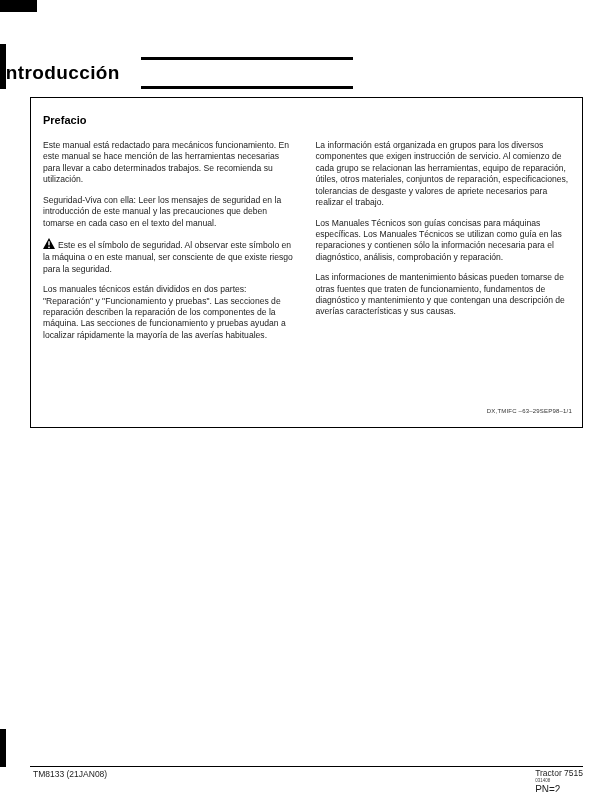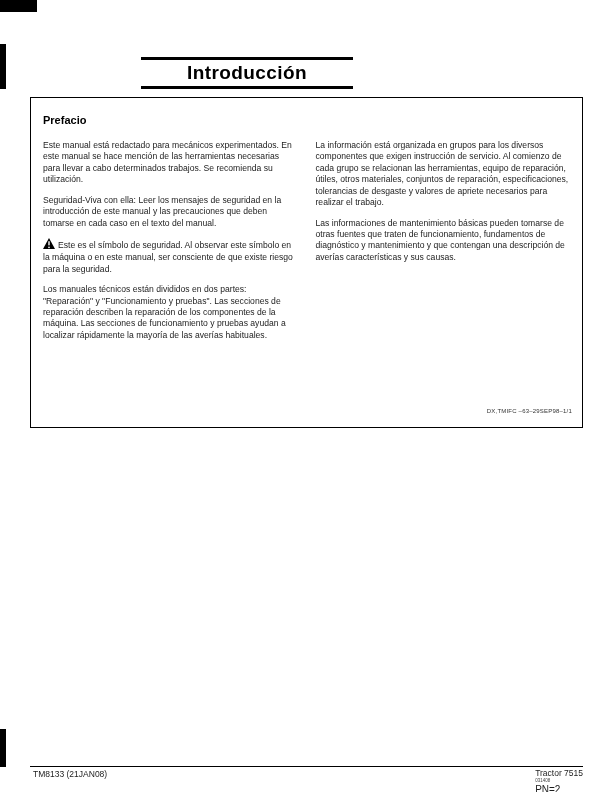--- a/index.html
+++ b/index.html
@@ -13,21 +13,21 @@
   }
   .page { position:absolute; inset:0; }
 
   
   .corner-mark { position:absolute; left:0; top:0; width:37px; height:12px; background:#000; }
   .edge-mark { position:absolute; left:0; width:6px; background:#000; }
   .edge-top { top:44px; height:45px; }
   .edge-bottom { top:729px; height:38px; }
 
   
-  .title-block { position:absolute; top:57px; left:0; width:494px; text-align:center; }
+  .title-block { position:absolute; top:57px; left:0; width:494px; }
   .rule { width:212px; height:3px; background:#000; margin:0 auto; }
   .chapter-title {
     font-size:19px; font-weight:bold; letter-spacing:0.4px;
     padding:2px 0 2px; color:#000;
   }
 
   
   .preface-box {
     position:absolute; left:30px; top:97px; width:553px; height:331px;
     border:1px solid #000; padding:14px 12px 0 12px;
@@ -60,32 +60,33 @@
     <div class="rule"></div>
     <div class="chapter-title">Introducción</div>
     <div class="rule"></div>
   </div>
 
   <div class="preface-box">
     <div class="preface-heading">Prefacio</div>
 
     <div class="columns">
       <div class="col">
-        <p>Este manual está redactado para mecánicos experimentados. En este manual se hace mención de las herramientas necesarias para llevar a cabo determinados trabajos. Se recomienda su utilización.</p>
+        <p>Este manual está redactado para mecánicos funcionamiento. En este manual se hace mención de las herramientas necesarias para llevar a cabo determinados trabajos. Se recomienda su utilización.</p>
         <p>Seguridad-Viva con ella: Leer los mensajes de seguridad en la introducción de este manual y las precauciones que deben tomarse en cada caso en el texto del manual.</p>
         <p><span class="safety-icon"><svg width="12" height="11" viewBox="0 0 24 22">
                 <path d="M12 0 L24 22 L0 22 Z" fill="#000"></path>
                 <rect x="10.6" y="6.5" width="2.8" height="8.2" fill="#fff"></rect>
                 <circle cx="12" cy="18.6" r="1.7" fill="#fff"></circle>
               </svg></span><span>Este es el símbolo de seguridad. Al observar este símbolo en la máquina o en este manual, ser consciente de que existe riesgo para la seguridad.</span></p>
         <p>Los manuales técnicos están divididos en dos partes: "Reparación" y "Funcionamiento y pruebas". Las secciones de reparación describen la reparación de los componentes de la máquina. Las secciones de funcionamiento y pruebas ayudan a localizar rápidamente la mayoría de las averías habituales.</p>
       </div>
 
       <div class="col">
         <p>La información está organizada en grupos para los diversos componentes que exigen instrucción de servicio. Al comienzo de cada grupo se relacionan las herramientas, equipo de reparación, útiles, otros materiales, conjuntos de reparación, especificaciones, tolerancias de desgaste y valores de apriete necesarios para realizar el trabajo.</p>
+        <p>Los Manuales Técnicos son guías concisas para máquinas específicas. Los Manuales Técnicos se utilizan como guía en las reparaciones y contienen sólo la información necesaria para el diagnóstico, análisis, comprobación y reparación.</p>
         <p>Las informaciones de mantenimiento básicas pueden tomarse de otras fuentes que traten de funcionamiento, fundamentos de diagnóstico y mantenimiento y que contengan una descripción de averías características y sus causas.</p>
       </div>
     </div>
 
     <div class="doc-code">DX,TMIFC  –63–29SEP98–1/1</div>
   </div>
 
   <div class="footer-rule"></div>
   <div class="footer-left">TM8133 (21JAN08)</div>
   <div class="footer-right">

